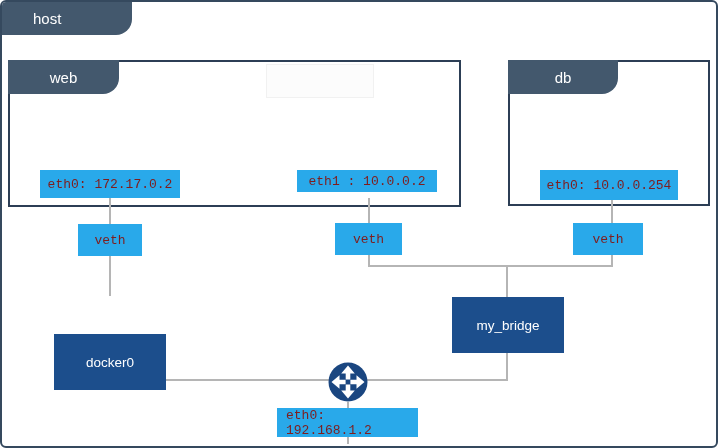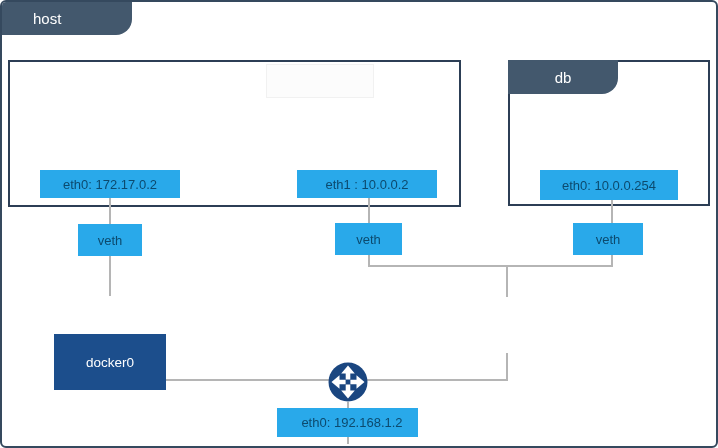--- a/index.html
+++ b/index.html
@@ -25,22 +25,22 @@
     border-radius:0 0 16px 0;color:#fff;font-size:15px;
     display:flex;align-items:center;justify-content:center;z-index:2;
   }
   .faint{position:absolute;background:#fcfcfc;border:1px solid #f1f1f1;z-index:1;}
 
   
   .line{position:absolute;background:var(--c-line);z-index:5;}
 
   
   .chip{
-    position:absolute;background:var(--c-blue);color:#0c4a6e;font-size:13px;
-    display:flex;align-items:center;justify-content:center;z-index:10;
+    position:absolute;background:var(--c-blue);color:#7f1d1d;font-size:13px;
+    display:flex;align-items:center;justify-content:center;z-index:10;font-family:Liberation Mono, monospace;
   }
   
   .bridge{
     position:absolute;background:var(--c-navy);color:#fff;font-size:13.5px;
     display:flex;align-items:center;justify-content:center;z-index:10;
   }
   .router{position:absolute;left:328px;top:362px;width:40px;height:40px;z-index:11;}
 
   
   .frame{
@@ -52,20 +52,23 @@
     border-radius:4px 0 16px 0;color:#fff;font-size:15px;
     display:flex;align-items:center;padding-left:31px;
   }
 </style>
 </head>
 <body>
 
 <div class="stage">
 
   <div class="cbox" style="left:8px;top:60px;width:453px;height:147px;">
+    <div class="ctab" style="width:111px;">
+      <span>web</span>
+    </div>
     <div class="faint" style="left:256px;top:2px;width:108px;height:34px;"></div>
   </div>
 
   <div class="cbox" style="left:508px;top:60px;width:202px;height:146px;">
     <div class="ctab" style="width:110px;">
       <span>db</span>
     </div>
   </div>
 
   <div class="line" style="left:109px;top:198px;width:2px;height:26px;"></div>
@@ -77,28 +80,29 @@
   <div class="line" style="left:611px;top:255px;width:2px;height:12px;"></div>
   <div class="line" style="left:506px;top:265px;width:2px;height:32px;"></div>
   <div class="line" style="left:109px;top:352px;width:2px;height:29px;"></div>
   <div class="line" style="left:109px;top:379px;width:222px;height:2px;"></div>
   <div class="line" style="left:366px;top:379px;width:142px;height:2px;"></div>
   <div class="line" style="left:506px;top:353px;width:2px;height:28px;"></div>
   <div class="line" style="left:347px;top:402px;width:2px;height:6px;"></div>
   <div class="line" style="left:347px;top:437px;width:2px;height:7px;"></div>
 
   <div class="chip" style="left:40px;top:170px;width:140px;height:28px;">eth0: 172.17.0.2</div>
-  <div class="chip" style="left:297px;top:170px;width:140px;height:28px;">eth1 : 10.0.0.2</div>
+  <div class="chip" style="left:297px;top:170px;width:140px;height:22px;">eth1 : 10.0.0.2</div>
   <div class="chip" style="left:540px;top:170px;width:138px;height:30px;">eth0: 10.0.0.254</div>
 
   <div class="chip" style="left:78px;top:224px;width:64px;height:32px;">veth</div>
   <div class="chip" style="left:335px;top:223px;width:67px;height:32px;">veth</div>
   <div class="chip" style="left:573px;top:223px;width:70px;height:32px;">veth</div>
 
   <div class="bridge" style="left:54px;top:296px;width:112px;height:56px;margin-top:38px;">docker0</div>
+  <div class="bridge" style="left:452px;top:297px;width:112px;height:56px;">my_bridge</div>
 
   <div class="router">
     <svg width="40" height="40" viewBox="0 0 40 40">
       <circle cx="20" cy="20" r="19.5" fill="var(--c-circle)"></circle>
       <path fill="#fff" d="M20 3.5 L26.8 11.5 L22.3 11.5 L22.3 17.6 L17.7 17.6 L17.7 11.5 L13.2 11.5 Z"></path>
       <path fill="#fff" d="M20 36.5 L26.8 28.5 L22.3 28.5 L22.3 22.4 L17.7 22.4 L17.7 28.5 L13.2 28.5 Z"></path>
       <path fill="#fff" d="M3.5 20 L11.5 13.2 L11.5 17.7 L17.6 17.7 L17.6 22.3 L11.5 22.3 L11.5 26.8 Z"></path>
       <path fill="#fff" d="M36.5 20 L28.5 13.2 L28.5 17.7 L22.4 17.7 L22.4 22.3 L28.5 22.3 L28.5 26.8 Z"></path>
     </svg>
   </div>

